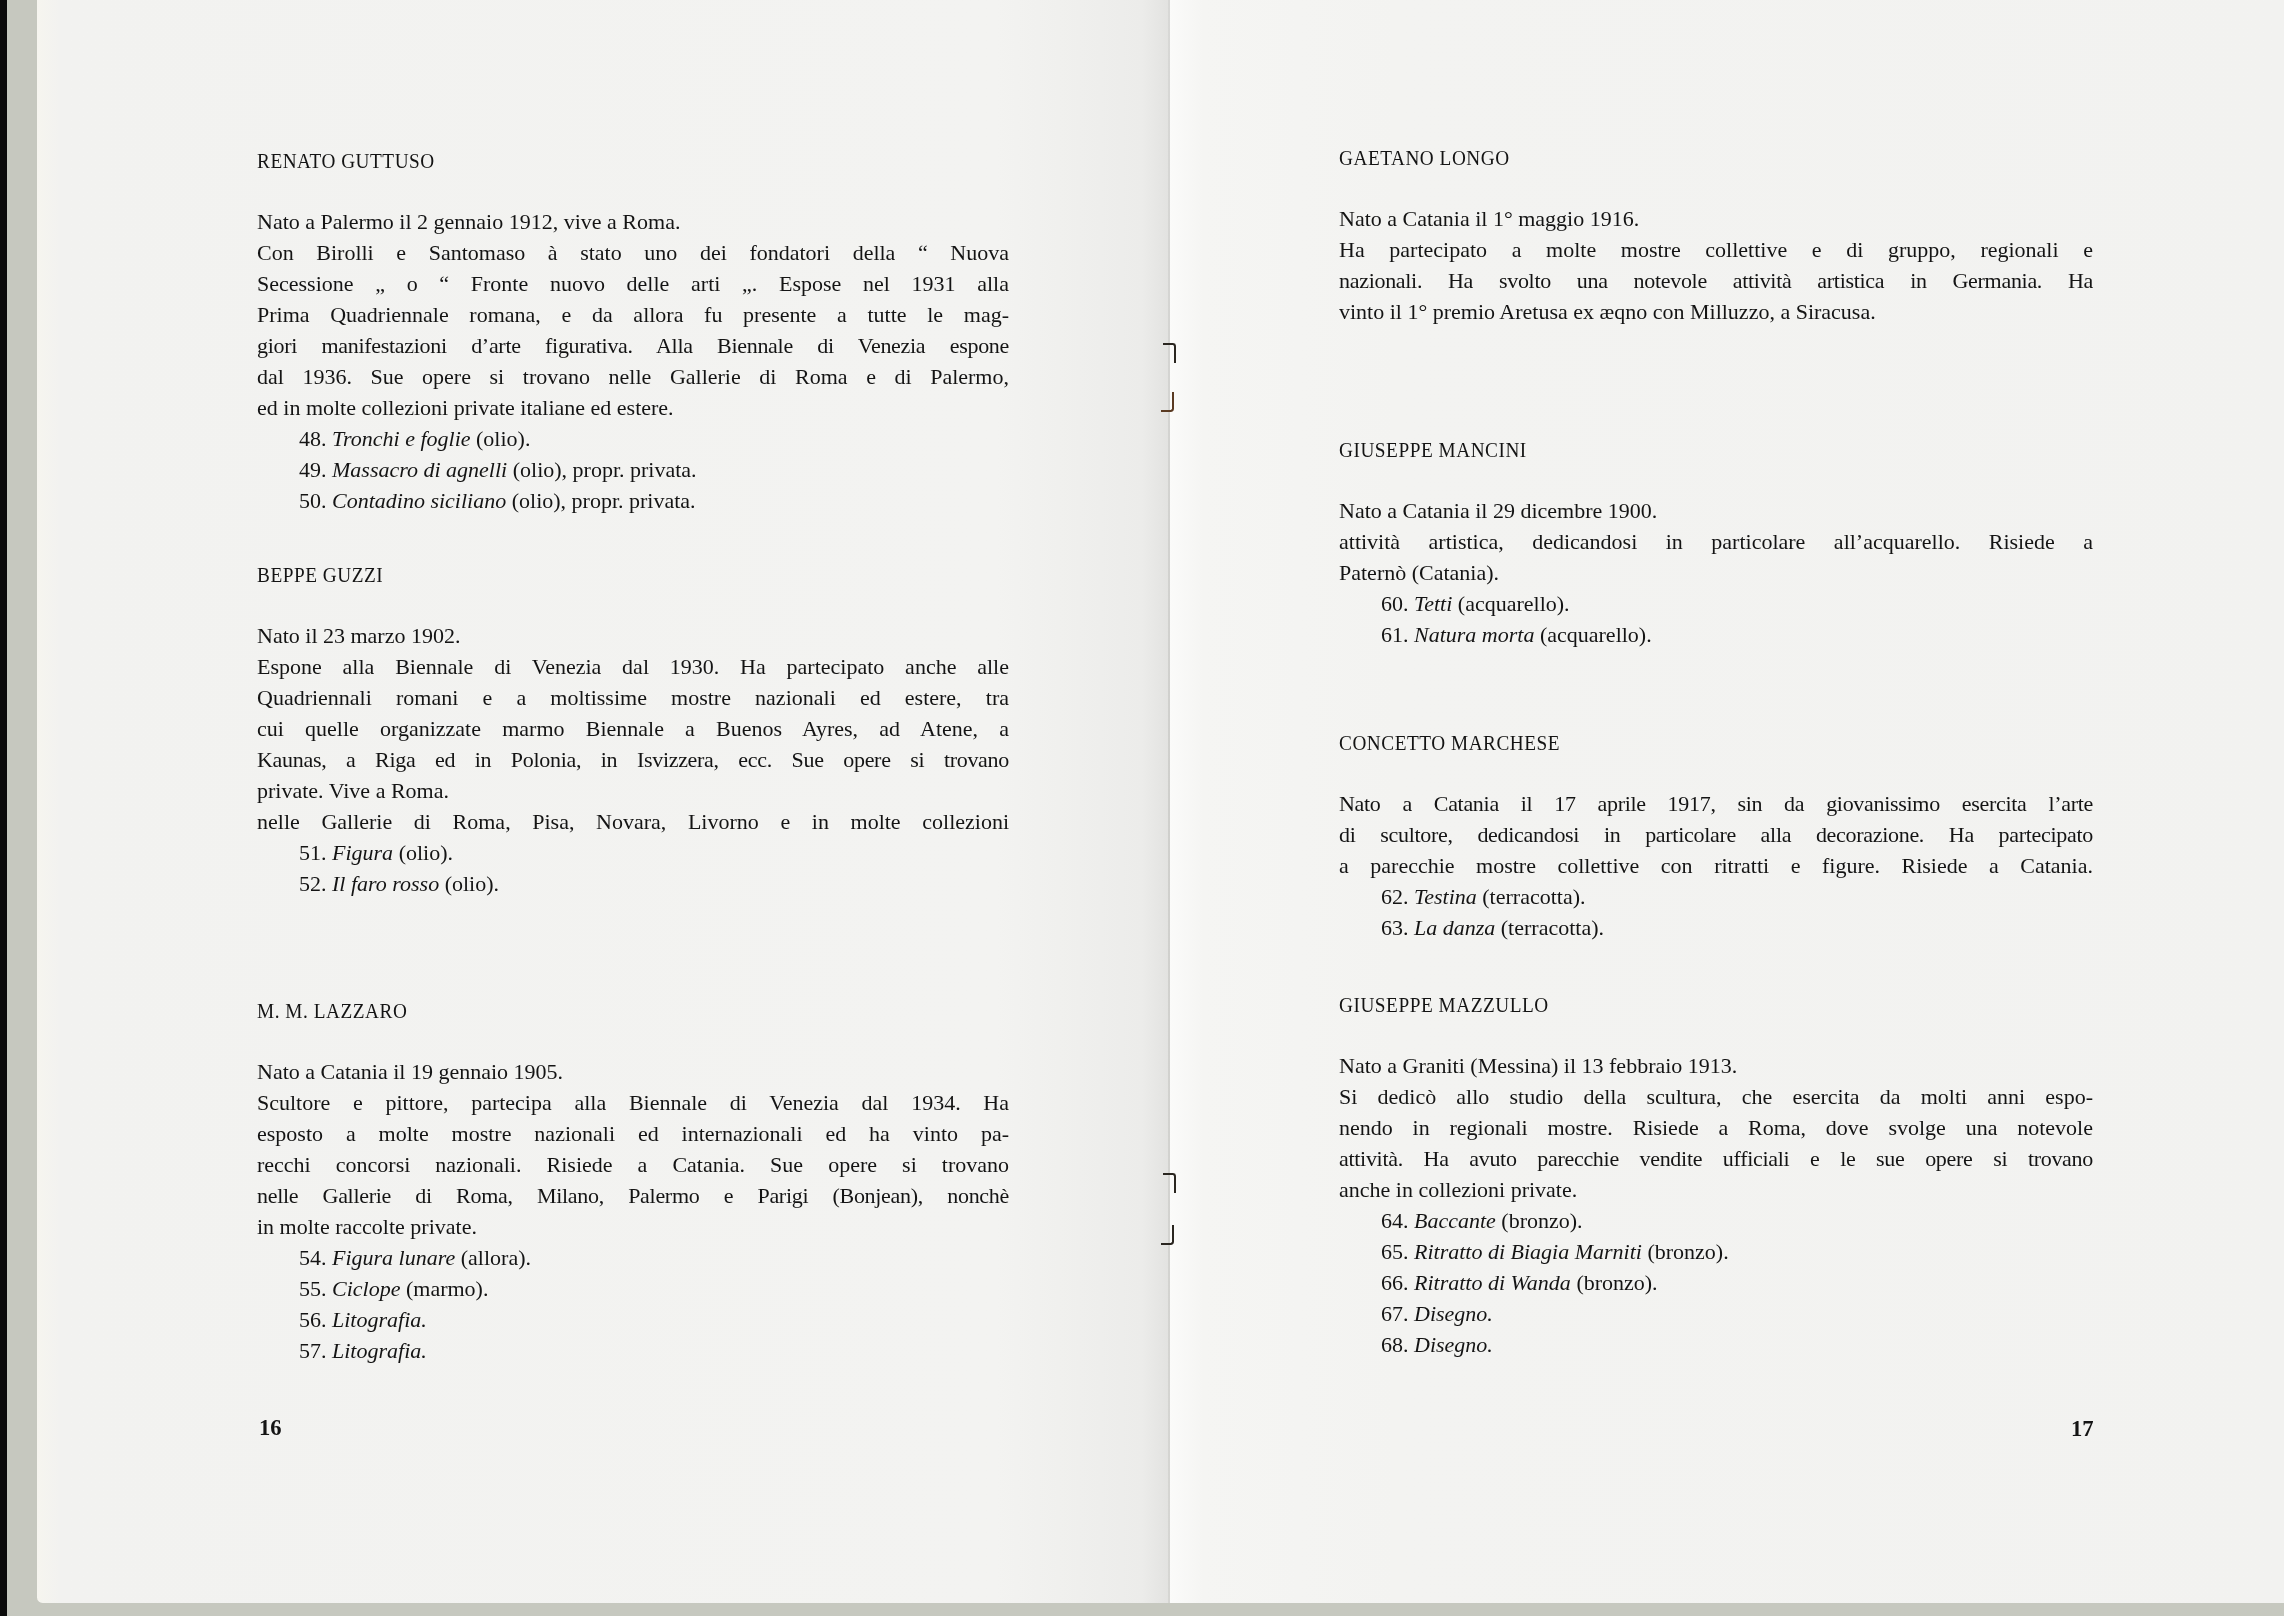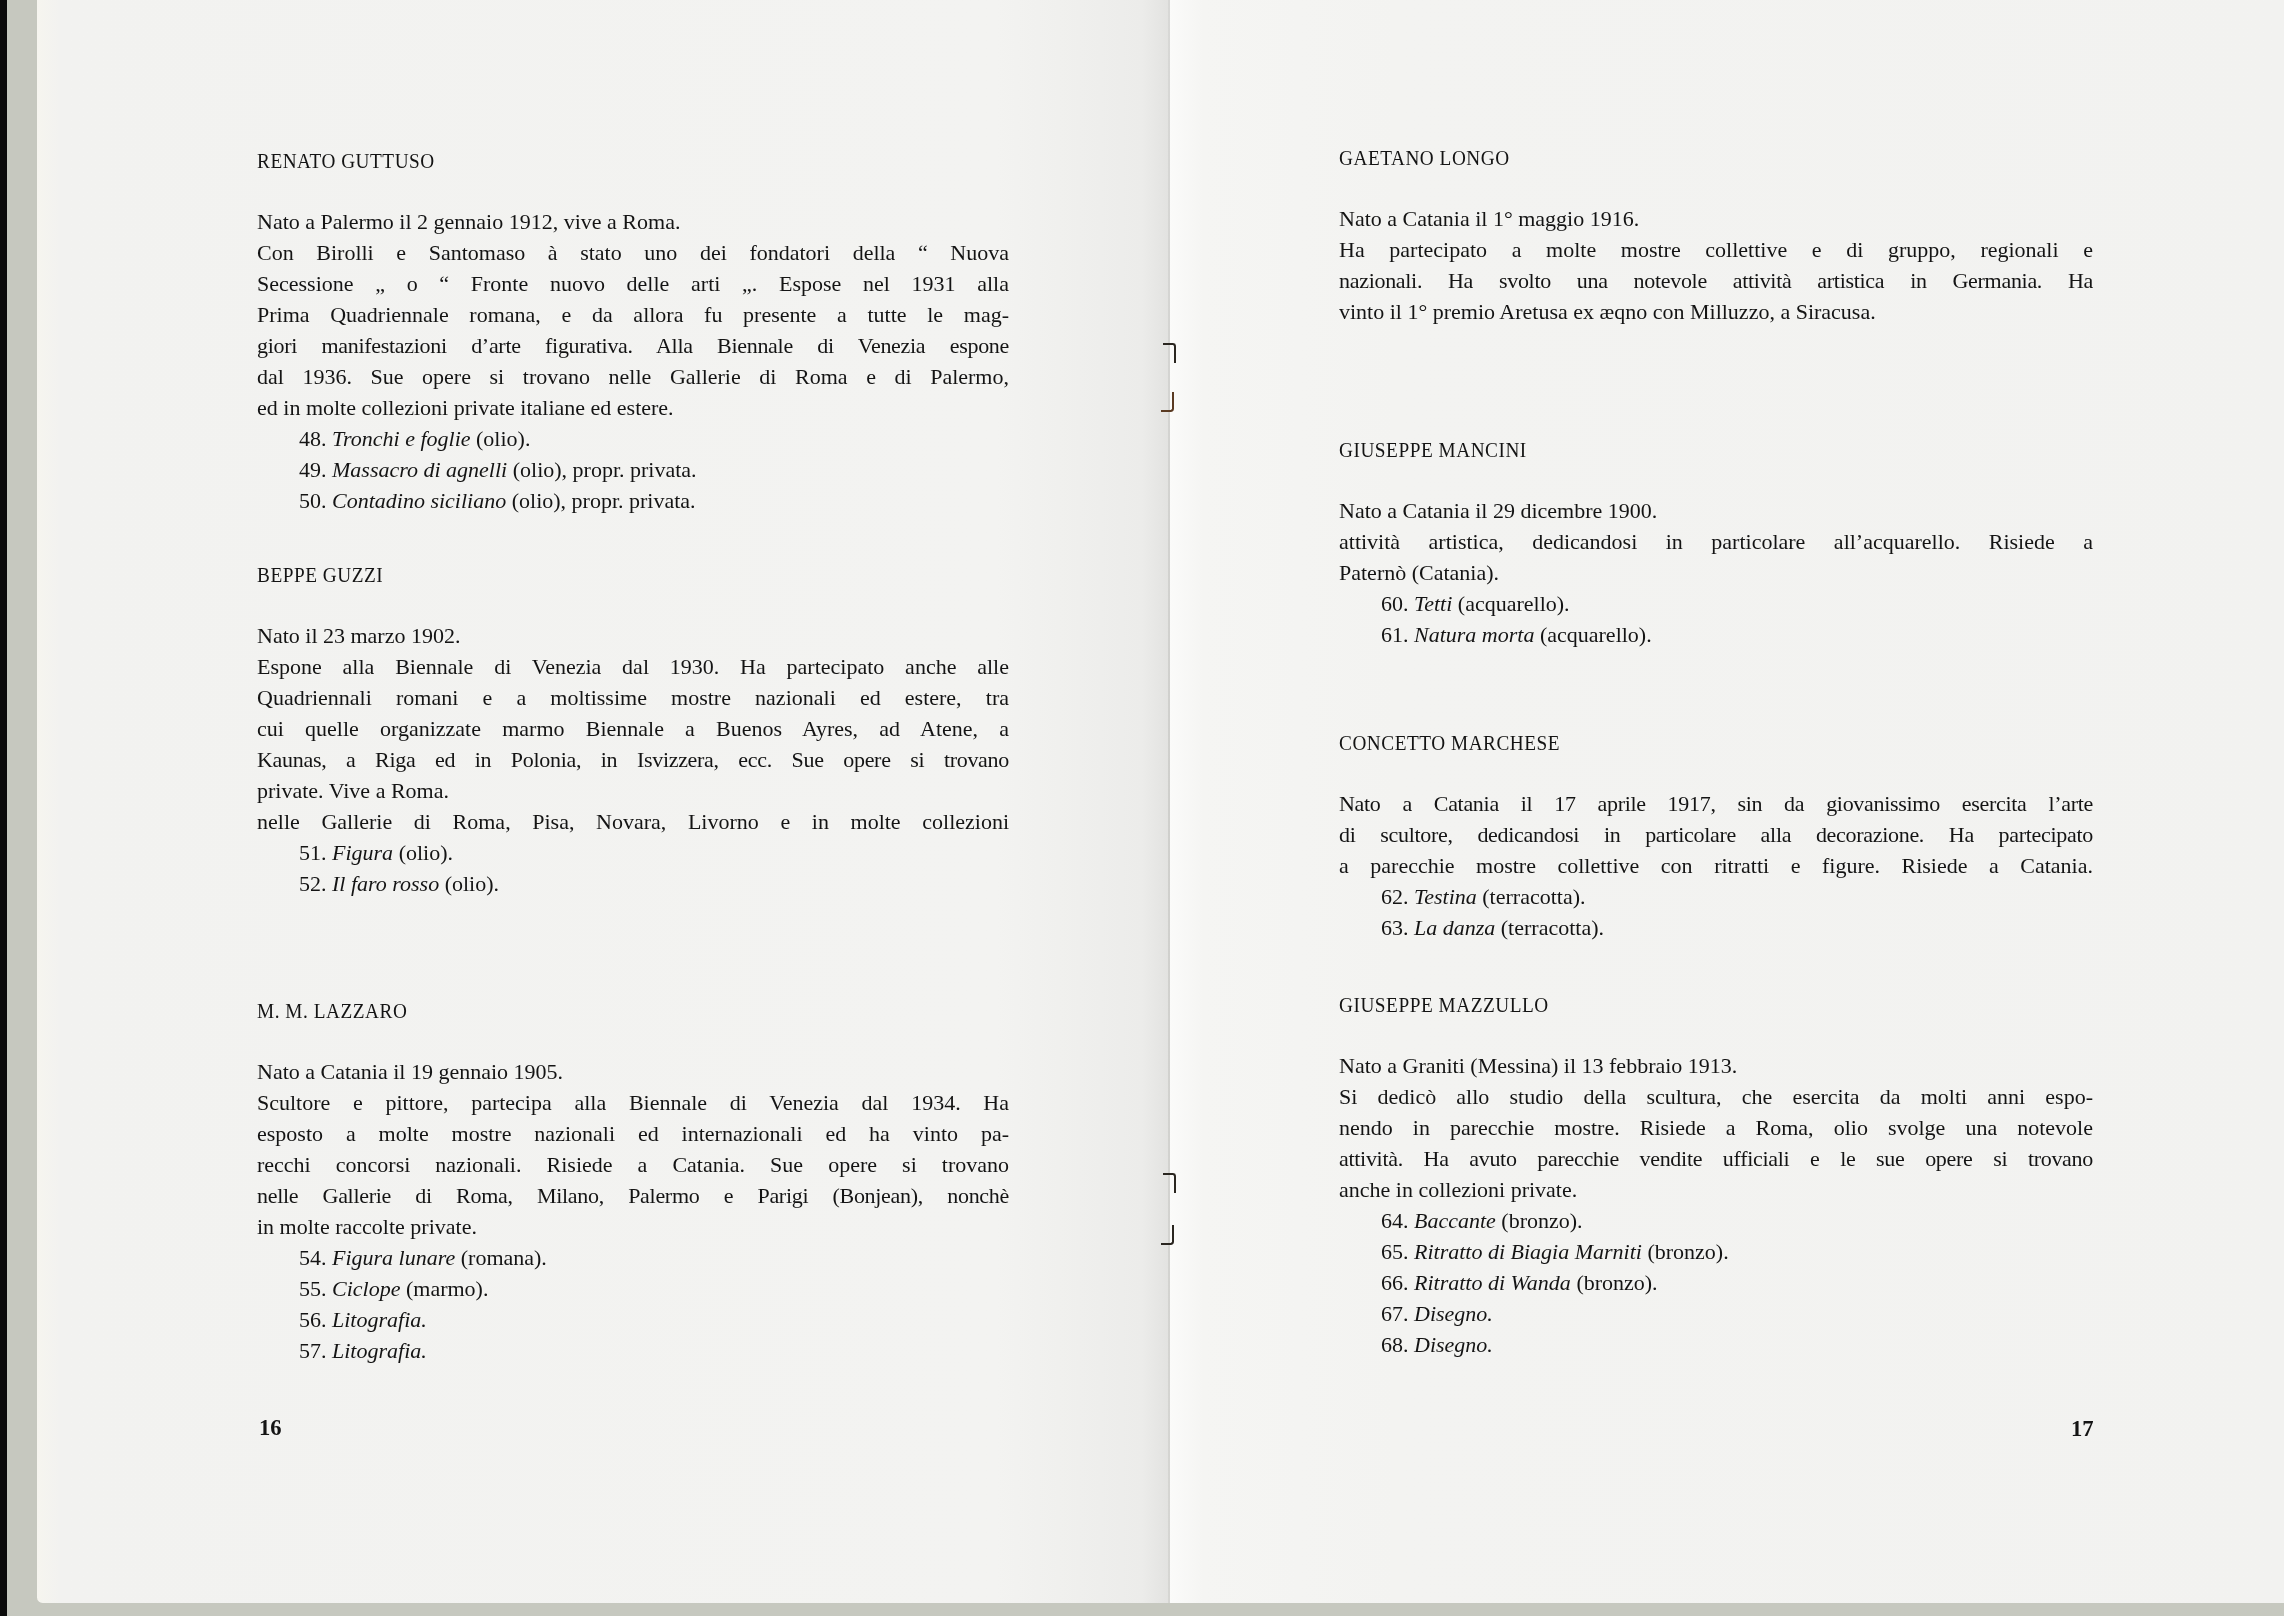--- a/index.html
+++ b/index.html
@@ -119,21 +119,21 @@
     <div class="heading">M. M. LAZZARO</div>
     <div class="para">
       <div class="line" style="white-space: nowrap;"><span style="white-space: nowrap;">Nato a Catania il 19 gennaio 1905.</span></div>
       <div class="line just" style="white-space: nowrap; text-align: left;"><span style="white-space: nowrap; word-spacing: 0px;">Scultore e pittore, partecipa alla Biennale di Venezia dal 1934. Ha</span></div>
       <div class="line just" style="white-space: nowrap; text-align: left;"><span style="white-space: nowrap; word-spacing: 0px;">esposto a molte mostre nazionali ed internazionali ed ha vinto pa-</span></div>
       <div class="line just" style="white-space: nowrap; text-align: left;"><span style="white-space: nowrap; word-spacing: 0px;">recchi concorsi nazionali. Risiede a Catania. Sue opere si trovano</span></div>
       <div class="line just squeeze" style="white-space: nowrap; text-align: left;"><span style="white-space: nowrap; word-spacing: 0px;">nelle Gallerie di Roma, Milano, Palermo e Parigi (Bonjean), nonchè</span></div>
       <div class="line" style="white-space: nowrap;"><span style="white-space: nowrap;">in molte raccolte private.</span></div>
     </div>
     <div class="works">
-      <div class="item" style="white-space: nowrap;"><span style="white-space: nowrap;"><span>54.</span> <i>Figura lunare</i><span> (romana).</span></span></div>
+      <div class="item" style="white-space: nowrap;"><span style="white-space: nowrap;"><span>54.</span> <i>Figura lunare</i><span> (allora).</span></span></div>
       <div class="item" style="white-space: nowrap;"><span style="white-space: nowrap;"><span>55.</span> <i>Ciclope</i><span> (marmo).</span></span></div>
       <div class="item" style="white-space: nowrap;"><span style="white-space: nowrap;"><span>56.</span> <i>Litografia.</i><span></span></span></div>
       <div class="item" style="white-space: nowrap;"><span style="white-space: nowrap;"><span>57.</span> <i>Litografia.</i><span></span></span></div>
     </div>
   </div>
 </div>
 
 <div class="page-num" style="left:259px; top:1417px;">16</div>
 
 <div class="column col-right" style="top:0;">
@@ -172,21 +172,21 @@
       <div class="item" style="white-space: nowrap;"><span style="white-space: nowrap;"><span>62.</span> <i>Testina</i><span> (terracotta).</span></span></div>
       <div class="item" style="white-space: nowrap;"><span style="white-space: nowrap;"><span>63.</span> <i>La danza</i><span> (terracotta).</span></span></div>
     </div>
   </div>
 
   <div class="section" style="top:990px;">
     <div class="heading">GIUSEPPE MAZZULLO</div>
     <div class="para">
       <div class="line" style="white-space: nowrap;"><span style="white-space: nowrap;">Nato a Graniti (Messina) il 13 febbraio 1913.</span></div>
       <div class="line just" style="white-space: nowrap; text-align: left;"><span style="white-space: nowrap; word-spacing: 0px;">Si dedicò allo studio della scultura, che esercita da molti anni espo-</span></div>
-      <div class="line just" style="white-space: nowrap; text-align: left;"><span style="white-space: nowrap; word-spacing: 0px;">nendo in parecchie mostre. Risiede a Roma, olio svolge una notevole</span></div>
+      <div class="line just" style="white-space: nowrap; text-align: left;"><span style="white-space: nowrap; word-spacing: 0px;">nendo in regionali mostre. Risiede a Roma, dove svolge una notevole</span></div>
       <div class="line just squeeze" style="white-space: nowrap; text-align: left;"><span style="white-space: nowrap; word-spacing: 0px;">attività. Ha avuto parecchie vendite ufficiali e le sue opere si trovano</span></div>
       <div class="line" style="white-space: nowrap;"><span style="white-space: nowrap;">anche in collezioni private.</span></div>
     </div>
     <div class="works">
       <div class="item" style="white-space: nowrap;"><span style="white-space: nowrap;"><span>64.</span> <i>Baccante</i><span> (bronzo).</span></span></div>
       <div class="item" style="white-space: nowrap;"><span style="white-space: nowrap;"><span>65.</span> <i>Ritratto di Biagia Marniti</i><span> (bronzo).</span></span></div>
       <div class="item" style="white-space: nowrap;"><span style="white-space: nowrap;"><span>66.</span> <i>Ritratto di Wanda</i><span> (bronzo).</span></span></div>
       <div class="item" style="white-space: nowrap;"><span style="white-space: nowrap;"><span>67.</span> <i>Disegno.</i><span></span></span></div>
       <div class="item" style="white-space: nowrap;"><span style="white-space: nowrap;"><span>68.</span> <i>Disegno.</i><span></span></span></div>
     </div>

